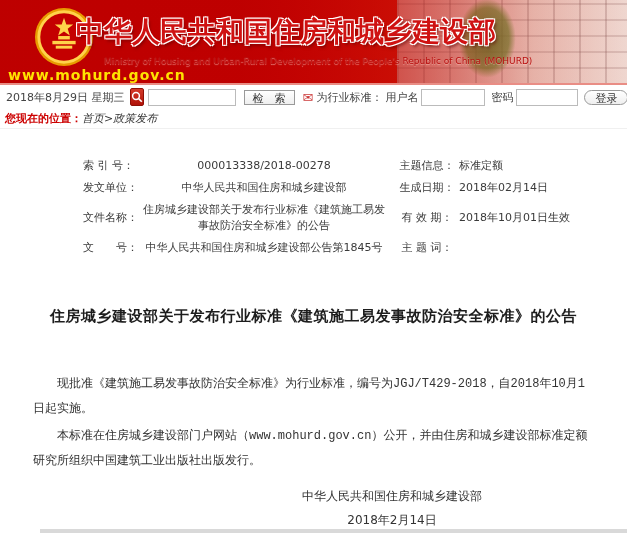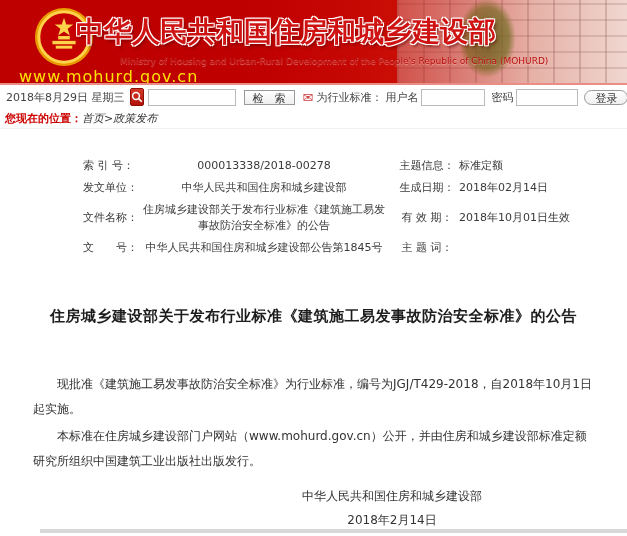--- a/index.html
+++ b/index.html
@@ -11,24 +11,24 @@
   .hdr-photo { position:absolute; right:0; top:0; width:230px; height:85px;
     background:
       repeating-linear-gradient(90deg, rgba(120,80,80,.25) 0 2px, transparent 2px 26px),
       repeating-linear-gradient(0deg, rgba(120,80,80,.2) 0 2px, transparent 2px 16px),
       linear-gradient(90deg,#dba39b 0%,#ecd0c8 60%,#f2e4de 100%);
   }
   .tree { position:absolute; right:95px; top:0; width:90px; height:85px;
     background:radial-gradient(ellipse 40px 55px at 50% 45%, rgba(76,122,40,.9) 0%, rgba(96,140,52,.75) 55%, transparent 72%); }
   .hdr-overlay { position:absolute; inset:0; background:linear-gradient(90deg, rgba(190,0,0,.95) 38%, rgba(198,10,5,.55) 62%, rgba(205,40,20,.18) 85%, rgba(205,60,40,.08) 100%); }
   .emblem { position:absolute; left:33px; top:6px; width:62px; height:62px; }
-  .site-url { position:absolute; left:19px; top:67px; color:#ffe300; font-size:16px; font-weight:normal; letter-spacing:1px; }
+  .site-url { position:absolute; left:8px; top:67px; color:#ffe300; font-size:14px; font-weight:bold; letter-spacing:1px; }
   .hdr-title { position:absolute; left:76px; top:13px; width:400px; color:#cf1212; font-size:28px; font-weight:bold; white-space:nowrap; letter-spacing:0px;
     text-shadow:-1px -1px 0 #fff,1px -1px 0 #fff,-1px 1px 0 #fff,1px 1px 0 #fff,2px 3px 3px rgba(90,0,0,.55); }
-  .hdr-subtitle { position:absolute; left:120px; top:56px; color:#b80e0e; font-size:9px; white-space:nowrap; text-shadow:0 1px 1px rgba(255,210,200,.6); }
+  .hdr-subtitle { position:absolute; left:104px; top:56px; color:#b80e0e; font-size:9px; white-space:nowrap; text-shadow:0 1px 1px rgba(255,210,200,.6); }
 
   
   .toolbar { display:flex; align-items:center; height:24px; padding:0 6px; font-size:11px; color:#444; background:#fff; white-space:nowrap; }
   .tb-date { margin-right:5px; }
   .search-icon-btn { display:inline-flex; align-items:center; justify-content:center; width:18px; height:18px; background:linear-gradient(#d43a2a,#b01208); border:1px solid #8f0f06; border-radius:2px; margin-right:4px; cursor:pointer; }
   .tb-input { height:17px; border:1px solid #bbb; background:#fff; font-size:11px; padding:0 3px; }
   .tb-input.search { width:88px; margin-right:8px; }
   .tb-btn { height:15px; background:linear-gradient(#fff,#efefef); border:1px solid #999; font-size:11px; color:#333; cursor:pointer; padding:0 8px; }
   .tb-btn.cx { width:58px; margin-right:8px; }
   .envelope { color:#cc3a3a; font-size:13px; margin-right:3px; }
@@ -48,21 +48,21 @@
   .meta { margin:26px 0 0 83px; border-collapse:collapse; font-size:11px; color:#3a3a3a; }
   .meta td { padding:3px 0; vertical-align:middle; line-height:16px; }
   .meta .ml { width:60px; white-space:nowrap; }
   .meta .mv1 { width:252px; padding-right:10px;text-align:center; }
   .meta .ml2 { width:64px; white-space:nowrap;text-align:center; }
   .meta .mv2 { width:160px; }
 
   
   .art-title { margin-top:48px; text-align:center; font-size:15px; font-weight:bold; color:#1d1d1d; letter-spacing:.5px; }
   .art-body { margin:46px 30px 0 33px; font-size:12px; color:#333; line-height:25px; }
-  .art-body p { text-indent:2em; margin-bottom:2px; }
+  .art-body p { text-indent:2em; margin-bottom:2px;font-family:Liberation Mono, monospace; }
   .sign { width:fit-content; margin:10px 145px 0 auto; text-align:center; font-size:12px; color:#333; line-height:24px; }
   .bottom-bar { position:absolute; left:40px; right:0; bottom:3px; height:4px; background:#d9d9d9; }
 </style>
 </head>
 <body>
 
 <div class="page">
 
   <header class="hdr">
     <div class="hdr-photo">

